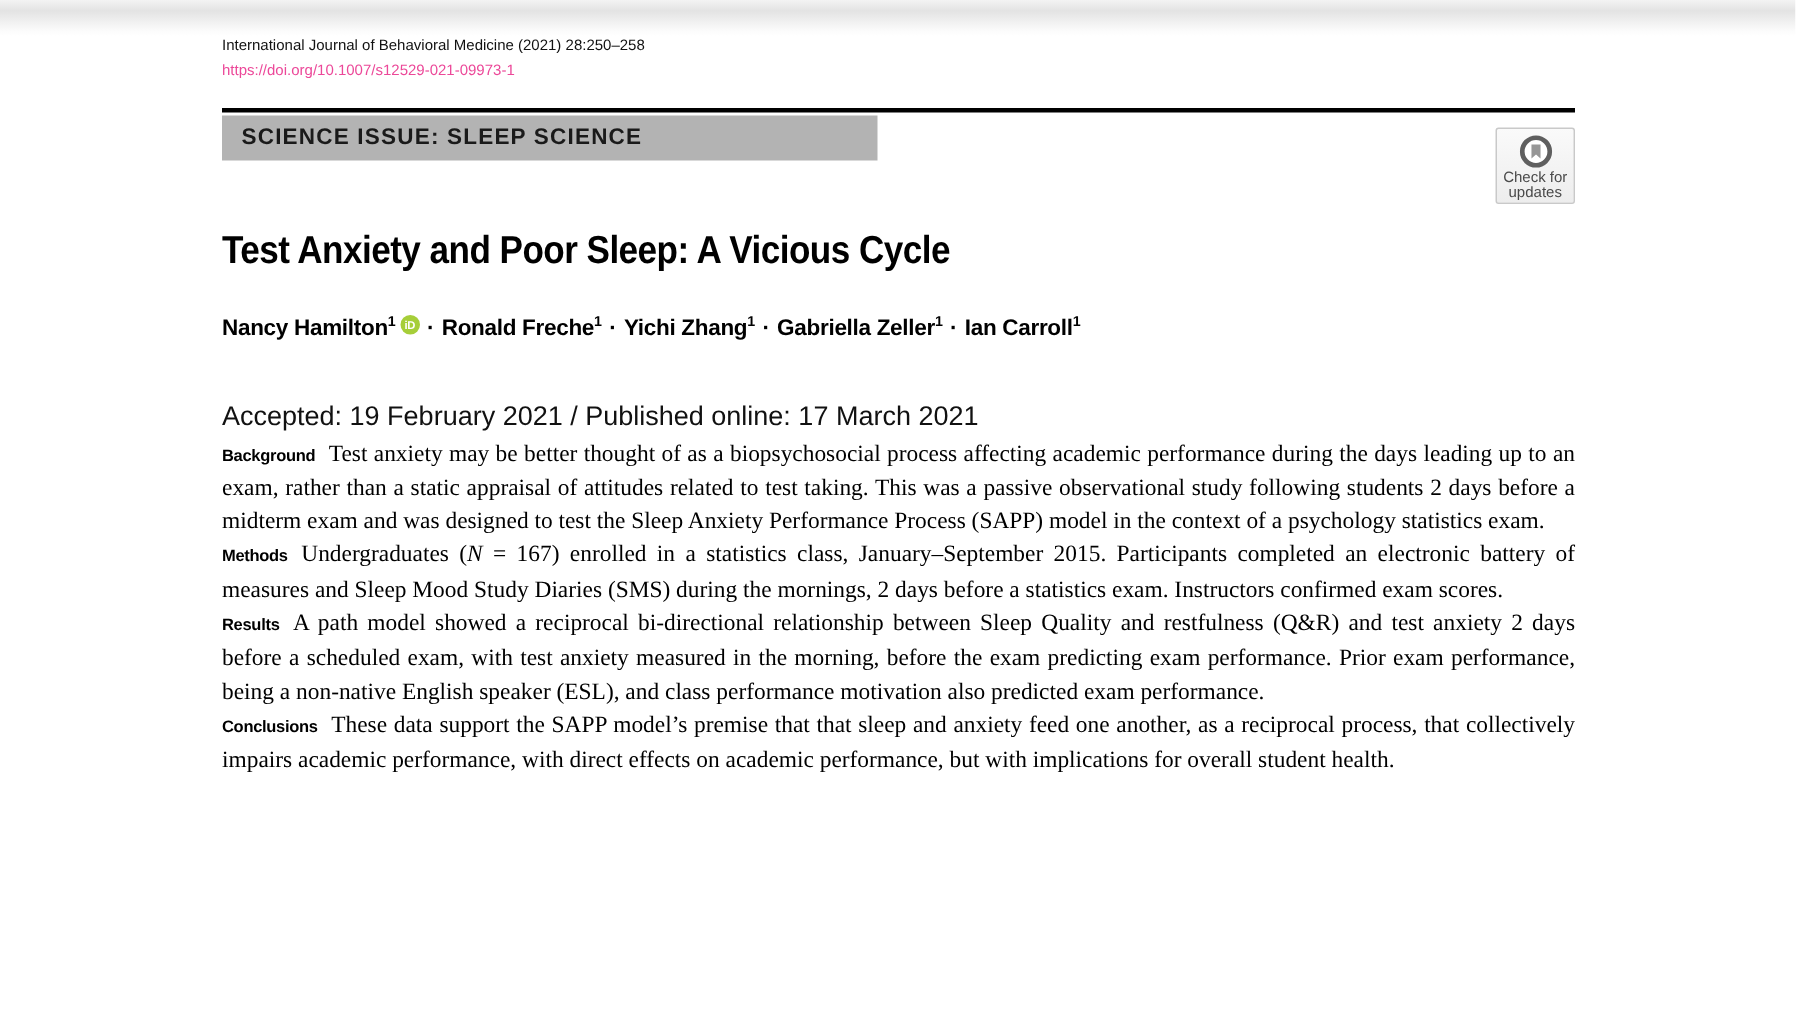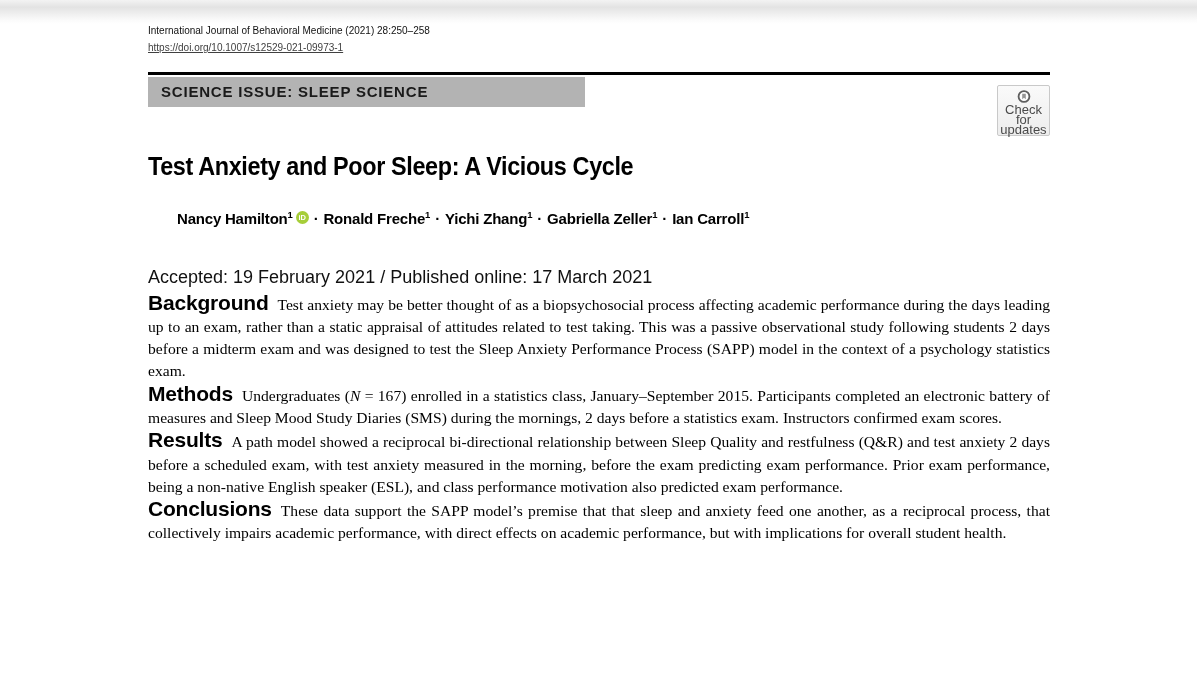--- a/index.html
+++ b/index.html
@@ -13,74 +13,74 @@
   }
   .top-shadow {
     position: absolute; top: 0; left: 0; width: 1197px; height: 24px;
     background: linear-gradient(to bottom, #f3f3f3 0%, #e3e3e3 30%, #fbfbfb 85%, #ffffff 100%);
   }
   .content {
     position: relative;
     margin: 0 147px 0 148px; 
   }
   .journal-head { padding-top: 22px; font-size: 10px; line-height: 17px; color: #111; }
-  .journal-head .doi-line { color: #404040; text-decoration: underline; }
+  .journal-head .doi-line { color: #ec4899; }
   .rule { margin-top: 16px; height: 2.5px; background: var(--rule-black, #000); }
   .banner {
     margin-top: 2px;
     width: 437px; height: 30px; line-height: 30px;
     background: var(--banner-bg, #b3b3b3);
     color: var(--banner-text, #1a1a1a);
     font-weight: 700; font-size: 15px; letter-spacing: 0.8px;
     padding-left: 13px;
   }
   .check-badge {
     position: absolute; top: 85px; right: 147px;
     width: 53px; height: 51px;
     background: linear-gradient(to bottom, #fafafa, var(--badge-bg, #ededed));
     border: 1px solid var(--badge-border, #c9c9c9);
     border-radius: 2px;
     display: flex; flex-direction: column; align-items: center;
     padding-top: 4px;
     cursor: pointer;
   }
   .check-badge .badge-text {
-    font-size: 13px; line-height: 10px; color: var(--badge-text, #4a4a4a);
+    font-size: 10px; line-height: 10px; color: var(--badge-text, #4a4a4a);
     text-align: center; margin-top: 2px;
   }
   .article-title {
     margin-top: 44px;
     font-size: 26px; font-weight: 700; letter-spacing: -0.4px;
     transform: scaleX(0.9); transform-origin: left center;
     white-space: nowrap;
   }
   .authors {
     margin-top: 27px;
-    font-size: 15px; font-weight: 700; letter-spacing: -0.2px; margin-left: 29px;
+    font-size: 15px; font-weight: 700; letter-spacing: -0.2px;
   }
   .authors sup { font-size: 9.5px; vertical-align: 6px; font-weight: 700; }
   .author-sep { margin: 0 5px; }
   .orcid {
     display: inline-block; width: 13px; height: 13px; border-radius: 50%;
     background: var(--orcid-green, #a6ce39); color: #fff;
     font-size: 7.5px; font-weight: 700; line-height: 13px; text-align: center;
     vertical-align: 4px; margin-left: 3px;
     cursor: pointer;
   }
   .dates-block { margin-top: 42px; font-size: 18px; line-height: 17px; color: #111; }
   .abstract-heading { margin-top: 36px; font-size: 15.5px; font-weight: 700; }
   .abstract-body { margin-top: 6px; }
   .abs-par {
     font-family: "Liberation Serif", serif;
     font-size: 15.6px; line-height: 22.3px;
     text-align: justify;
   }
   .par-label {
     font-family: "Liberation Sans", sans-serif;
-    font-weight: 700; font-size: 21px;
+    font-weight: 700; font-size: 11px;
     padding-right: 9px;
     letter-spacing: -0.2px;
   }
   .it { font-style: italic; }
 </style>
 </head>
 <body>
 
 <div class="top-shadow"></div>
 

